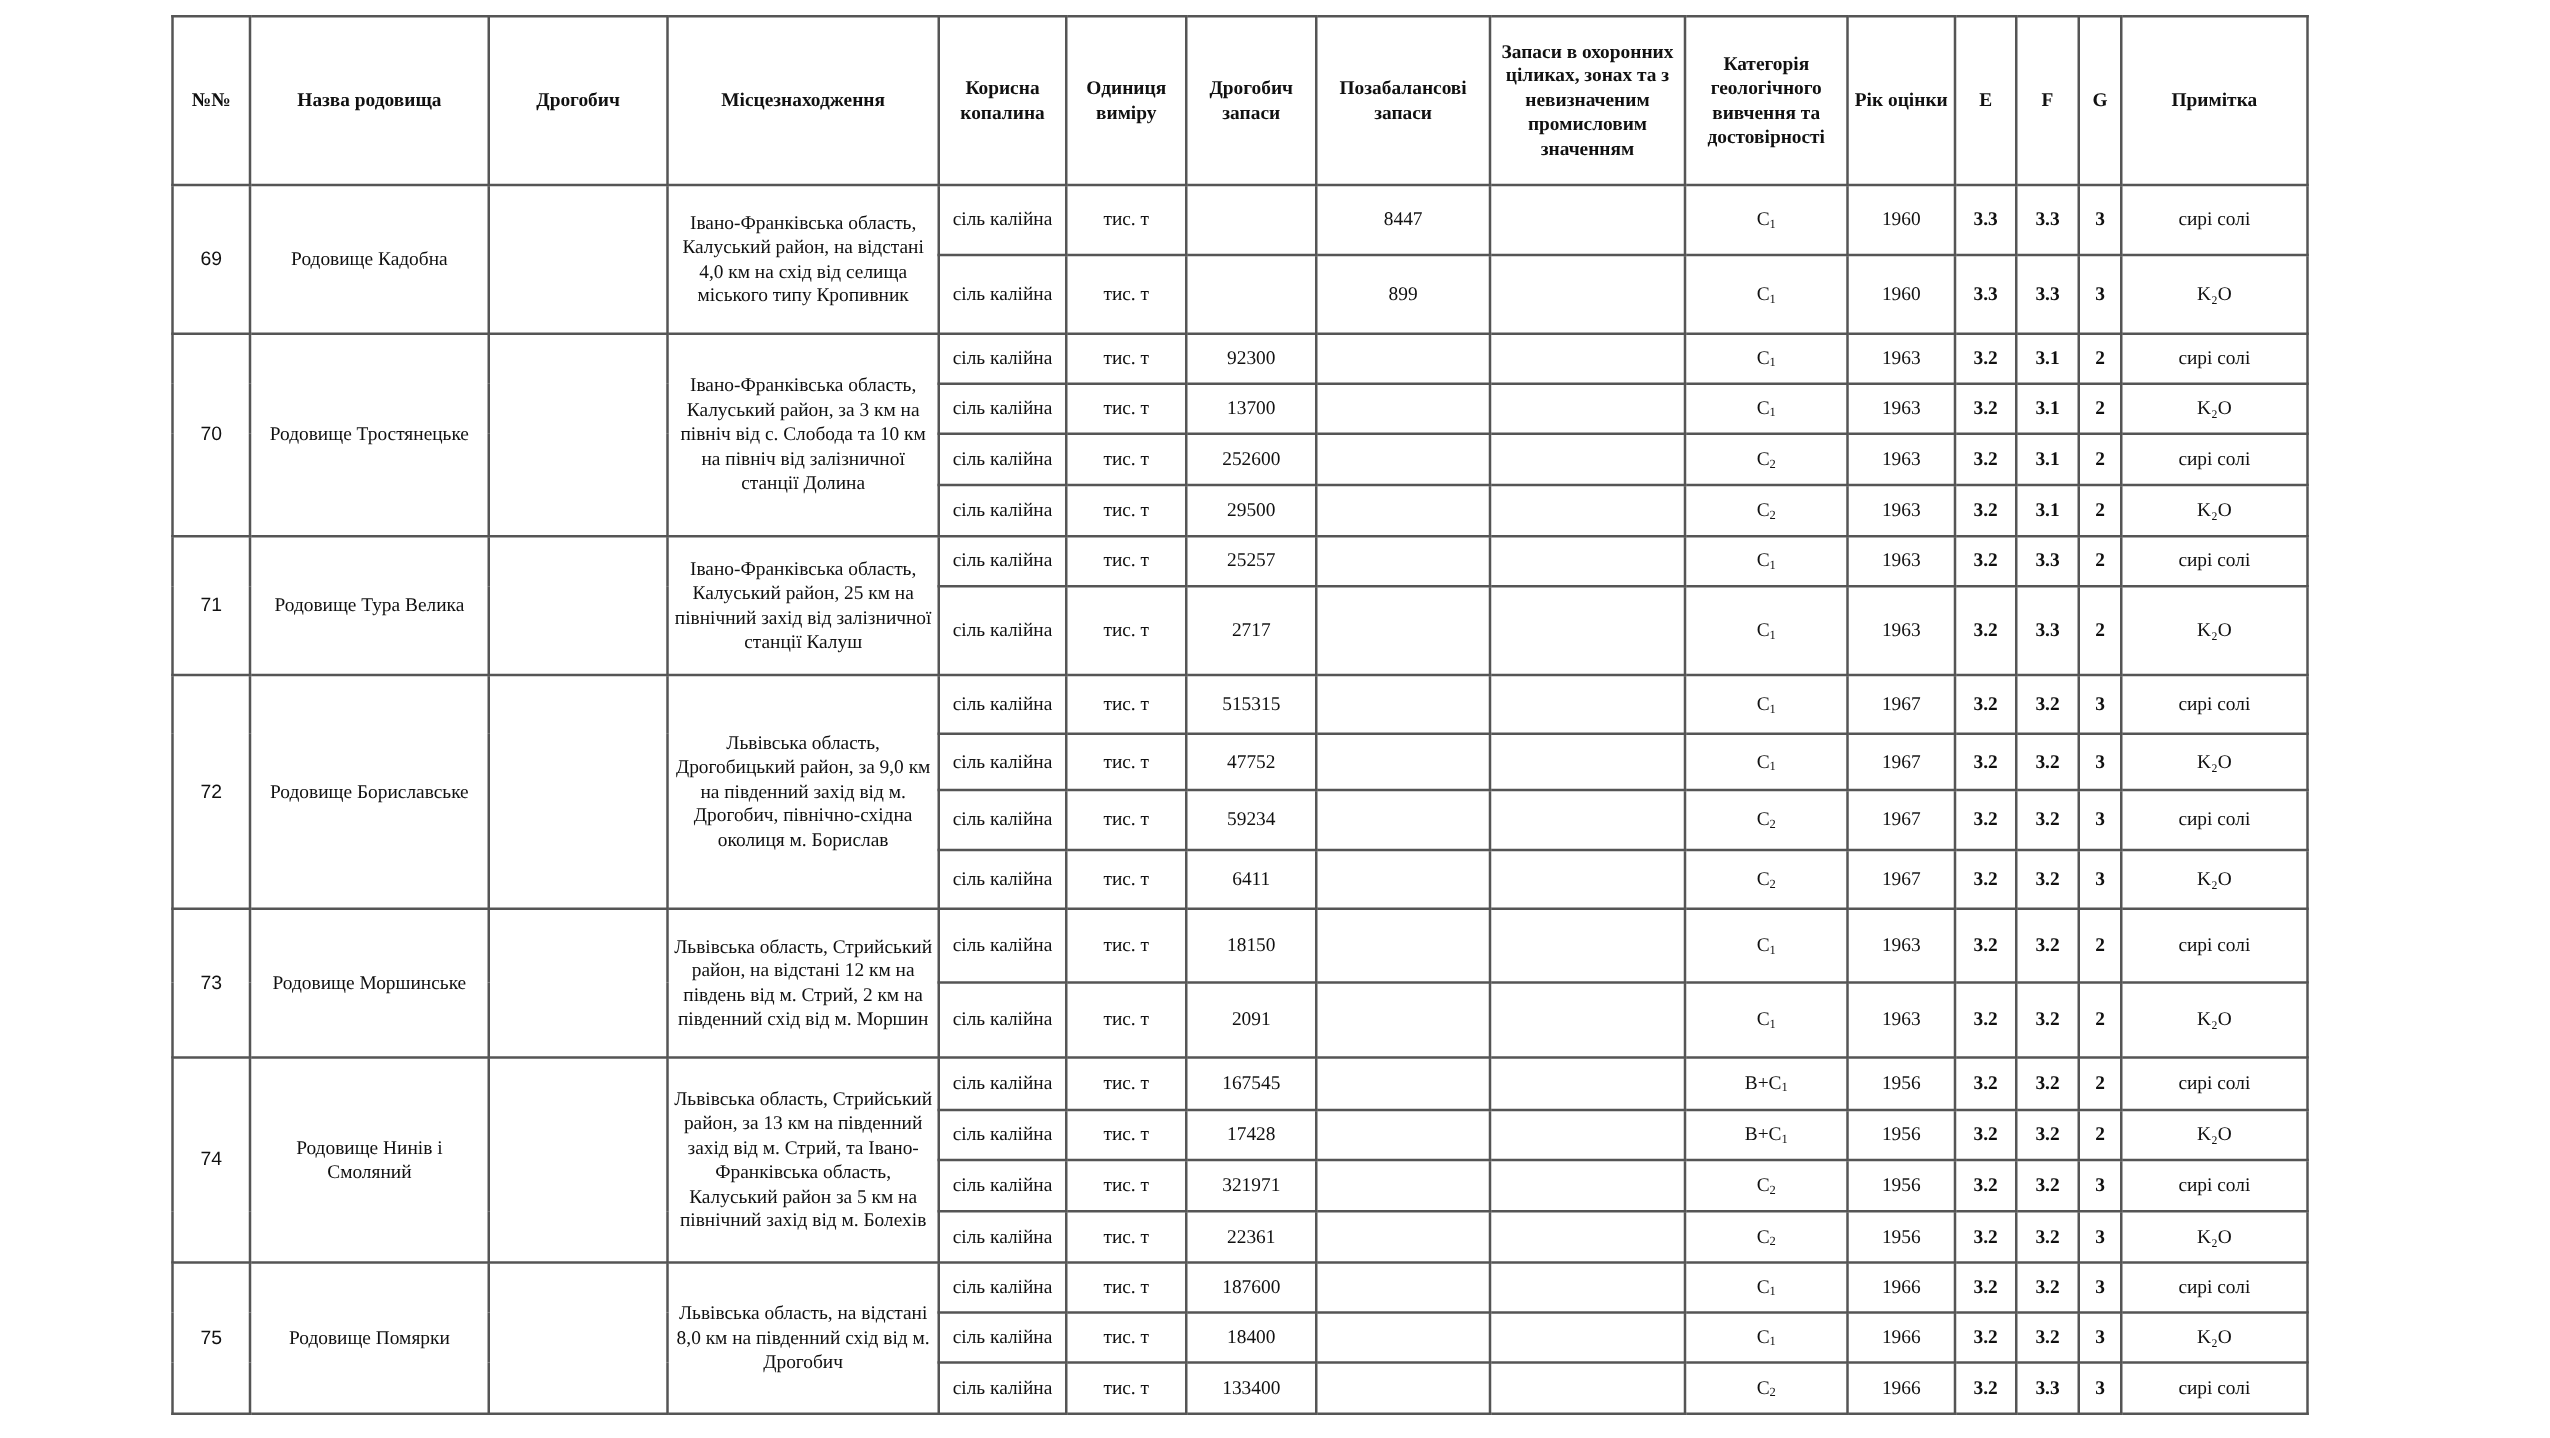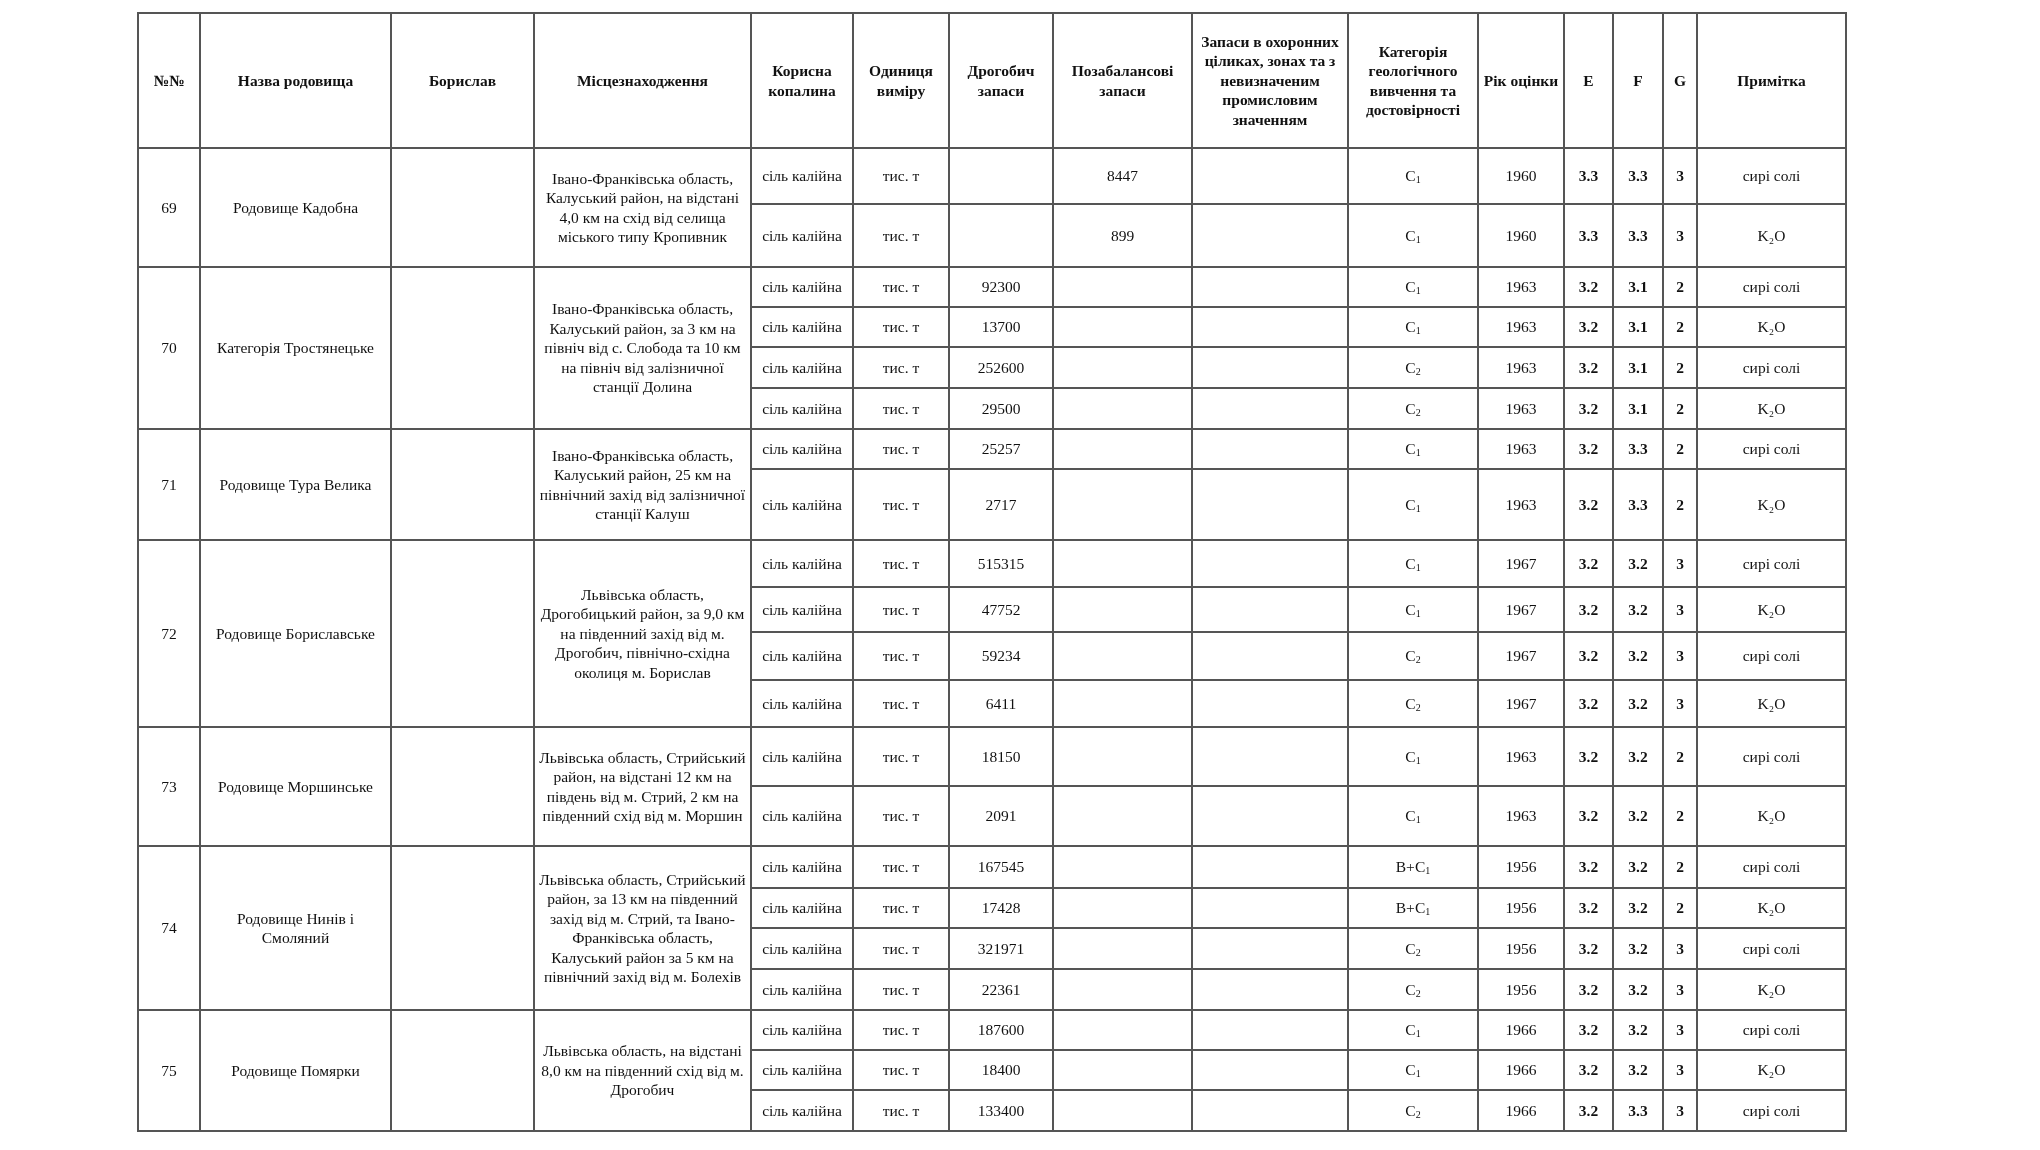--- a/index.html
+++ b/index.html
@@ -10,21 +10,21 @@
     border-collapse: collapse; table-layout: fixed;
     width: 1708px;
   }
   table.reg td, table.reg th {
     border: 2px solid #555;
     text-align: center; vertical-align: middle;
     padding: 0 4px; font-size: 15.5px; line-height: 19.5px;
     overflow: hidden;
   }
   table.reg th { font-weight: bold; font-size: 15.5px; line-height: 19.5px; height: 133px; }
-  .num { font-family: Liberation Serif, serif; font-size: 14px; border-radius: 28px; }
+  .num { font-family: Liberation Sans, sans-serif; font-size: 14px; border-radius: 28px; }
   .b { font-weight: bold; }
   .loc { line-height: 20px; }
   sub { font-size: 10px; vertical-align: -2px; line-height: 0; }
 </style>
 </head>
 <body>
 
 <table class="reg">
   <colgroup>
     <col style="width:62px">
@@ -40,21 +40,21 @@
       <col style="width:86px">
       <col style="width:49px">
     <col style="width:50px">
       <col style="width:34px">
       <col style="width:149px">
   </colgroup>
   <thead>
     <tr>
       <th>№№</th>
       <th>Назва родовища</th>
-      <th>Борислав</th>
+      <th>Дрогобич</th>
       <th>Місцезнаходження</th>
       <th>Корисна копалина</th>
       <th>Одиниця виміру</th>
       <th>Дрогобич запаси</th>
       <th>Позабалансові запаси</th>
       <th>Запаси в охоронних ціликах, зонах та з невизначеним промисловим значенням</th>
       <th>Категорія геологічного вивчення та достовірності</th>
       <th>Рік оцінки</th>
       <th>E</th>
       <th>F</th>
@@ -88,21 +88,21 @@
         <td></td>
         <td><span></span><span>C</span><sub>1</sub></td>
         <td>1960</td>
         <td class="b">3.3</td>
         <td class="b">3.3</td>
         <td class="b">3</td>
         <td>K₂O</td>
       </tr>
       <tr style="height: 40px;">
         <td class="num" rowspan="4">70</td>
-        <td rowspan="4">Категорія Тростянецьке</td>
+        <td rowspan="4">Родовище Тростянецьке</td>
         <td rowspan="4"></td>
         <td class="loc" rowspan="4">Івано-Франківська область,  Калуський район, за 3 км на північ від с. Слобода та 10 км на північ від  залізничної станції  Долина</td>
         <td>сіль калійна</td>
         <td>тис. т</td>
         <td>92300</td>
         <td></td>
         <td></td>
         <td><span></span><span>C</span><sub>1</sub></td>
         <td>1963</td>
         <td class="b">3.2</td>

